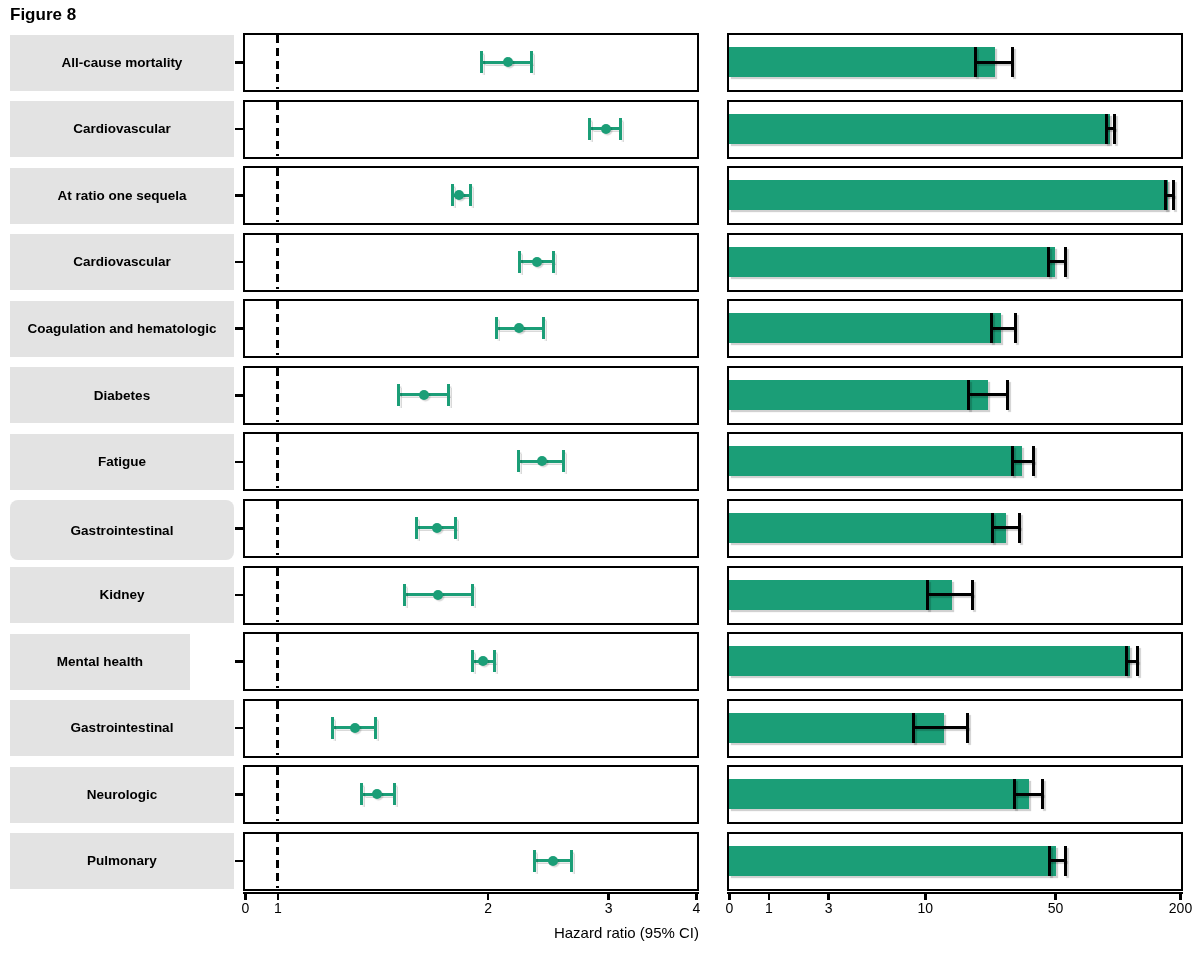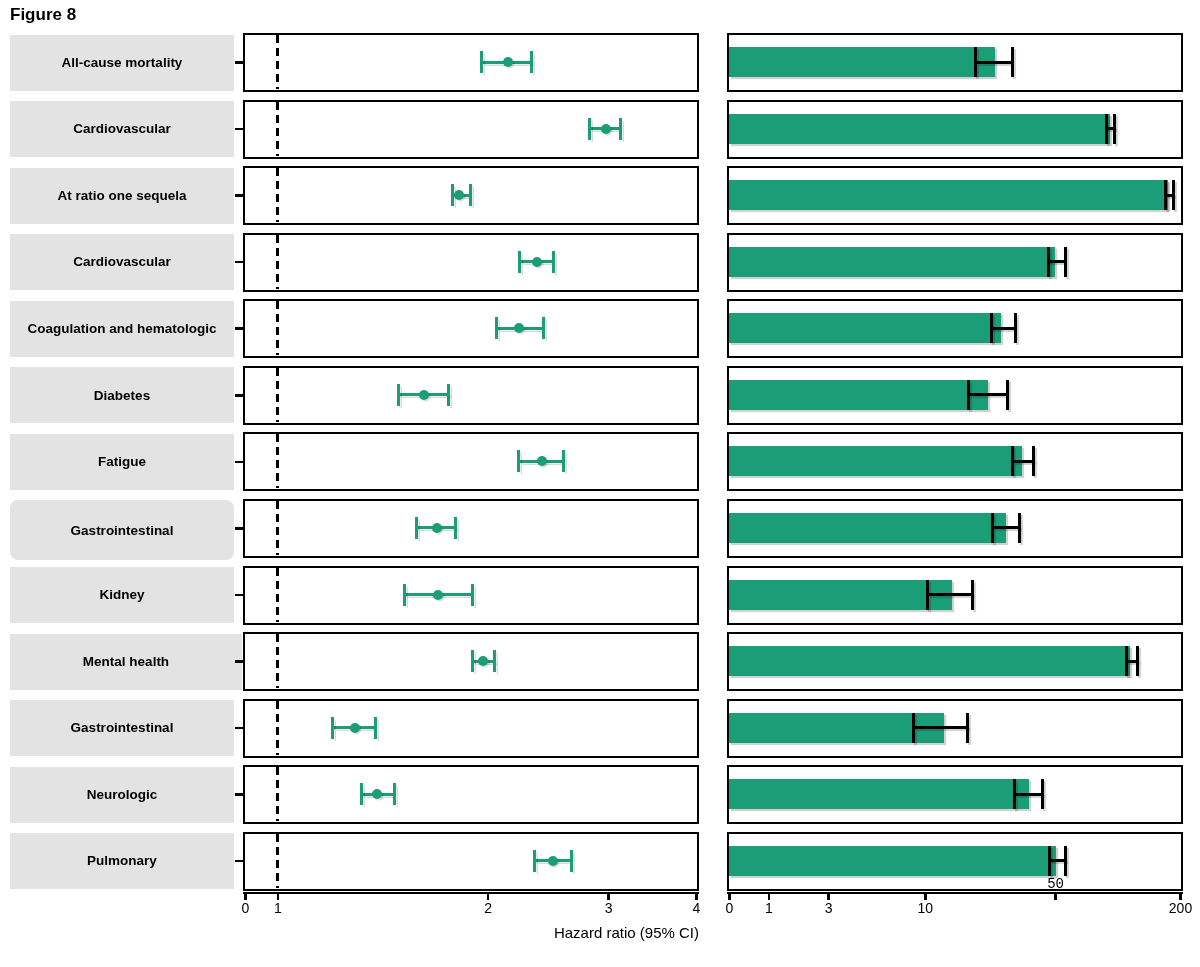--- a/index.html
+++ b/index.html
@@ -167,21 +167,21 @@
         <div class="g-cap" style="left: 157.874px; top: 16px; width: 3px; height: 22px; background: rgb(27, 158, 119);"></div>
         <div class="g-cap" style="left: 225.576px; top: 16px; width: 3px; height: 22px; background: rgb(27, 158, 119);"></div>
         <div class="g-pt" style="left: 188.33px; top: 22px; width: 10px; height: 10px; background: rgb(27, 158, 119);"></div>
       </div>
       <div class="panel" style="left: 727px; top: 565.5px; width: 456px; height: 59px;">
         <div class="bar" style="left: 0px; top: 12px; width: 223.054px; height: 30px; background: rgb(27, 158, 119);"></div>
         <div class="b-line" style="left: 198.998px; top: 25.5px; width: 44.8428px; height: 3px;"></div>
         <div class="b-cap" style="left: 197.498px; top: 12px; width: 3px; height: 30px;"></div>
         <div class="b-cap" style="left: 242.341px; top: 12px; width: 3px; height: 30px;"></div>
       </div>
-      <div class="lbl" style="left: 10px; top: 633.5px; width: 232px; height: 56px; background: rgb(227, 227, 227);">Mental health</div>
+      <div class="lbl" style="left: 10px; top: 633.5px; width: 180px; height: 56px; background: rgb(227, 227, 227);">Mental health</div>
       <div class="ytick" style="left: 235px; top: 660.25px; width: 8px; height: 2.5px;"></div>
       <div class="panel" style="left: 243px; top: 632px; width: 456px; height: 59px;">
         <div class="refline" style="left: 30.8367px; height: 54px;"></div>
         <div class="g-line" style="left: 227.076px; top: 25.5px; width: 22.8958px; height: 3px; background: rgb(27, 158, 119);"></div>
         <div class="g-cap" style="left: 225.576px; top: 16px; width: 3px; height: 22px; background: rgb(27, 158, 119);"></div>
         <div class="g-cap" style="left: 248.471px; top: 16px; width: 3px; height: 22px; background: rgb(27, 158, 119);"></div>
         <div class="g-pt" style="left: 233.053px; top: 22px; width: 10px; height: 10px; background: rgb(27, 158, 119);"></div>
       </div>
       <div class="panel" style="left: 727px; top: 632px; width: 456px; height: 59px;">
         <div class="bar" style="left: 0px; top: 12px; width: 401.131px; height: 30px; background: rgb(27, 158, 119);"></div>
@@ -250,18 +250,18 @@
       <div class="axline" style="left: 727px; top: 891.5px; width: 456px; height: 2.5px;"></div>
       <div class="axtick" style="left: 728.25px; top: 894px; width: 2.5px; height: 6px;"></div>
       <div class="axlab" style="left: 707.5px; top: 900px;">0</div>
       <div class="axtick" style="left: 767.532px; top: 894px; width: 2.5px; height: 6px;"></div>
       <div class="axlab" style="left: 746.782px; top: 900px;">1</div>
       <div class="axtick" style="left: 827.47px; top: 894px; width: 2.5px; height: 6px;"></div>
       <div class="axlab" style="left: 806.72px; top: 900px;">3</div>
       <div class="axtick" style="left: 924.074px; top: 894px; width: 2.5px; height: 6px;"></div>
       <div class="axlab" style="left: 903.324px; top: 900px;">10</div>
       <div class="axtick" style="left: 1054.32px; top: 894px; width: 2.5px; height: 6px;"></div>
-      <div class="axlab" style="left: 1033.57px; top: 876px; font-family: Liberation Mono, monospace;">50</div>
+      <div class="axlab" style="left: 1033.57px; top: 900px;">50</div>
       <div class="axtick" style="left: 1179.25px; top: 894px; width: 2.5px; height: 6px;"></div>
       <div class="axlab" style="left: 1158.5px; top: 900px;">200</div>
     </div>
   <div class="axis-title" id="axis-title-left">Hazard ratio (95% CI)</div>
 </div>
 
 </body></html>

